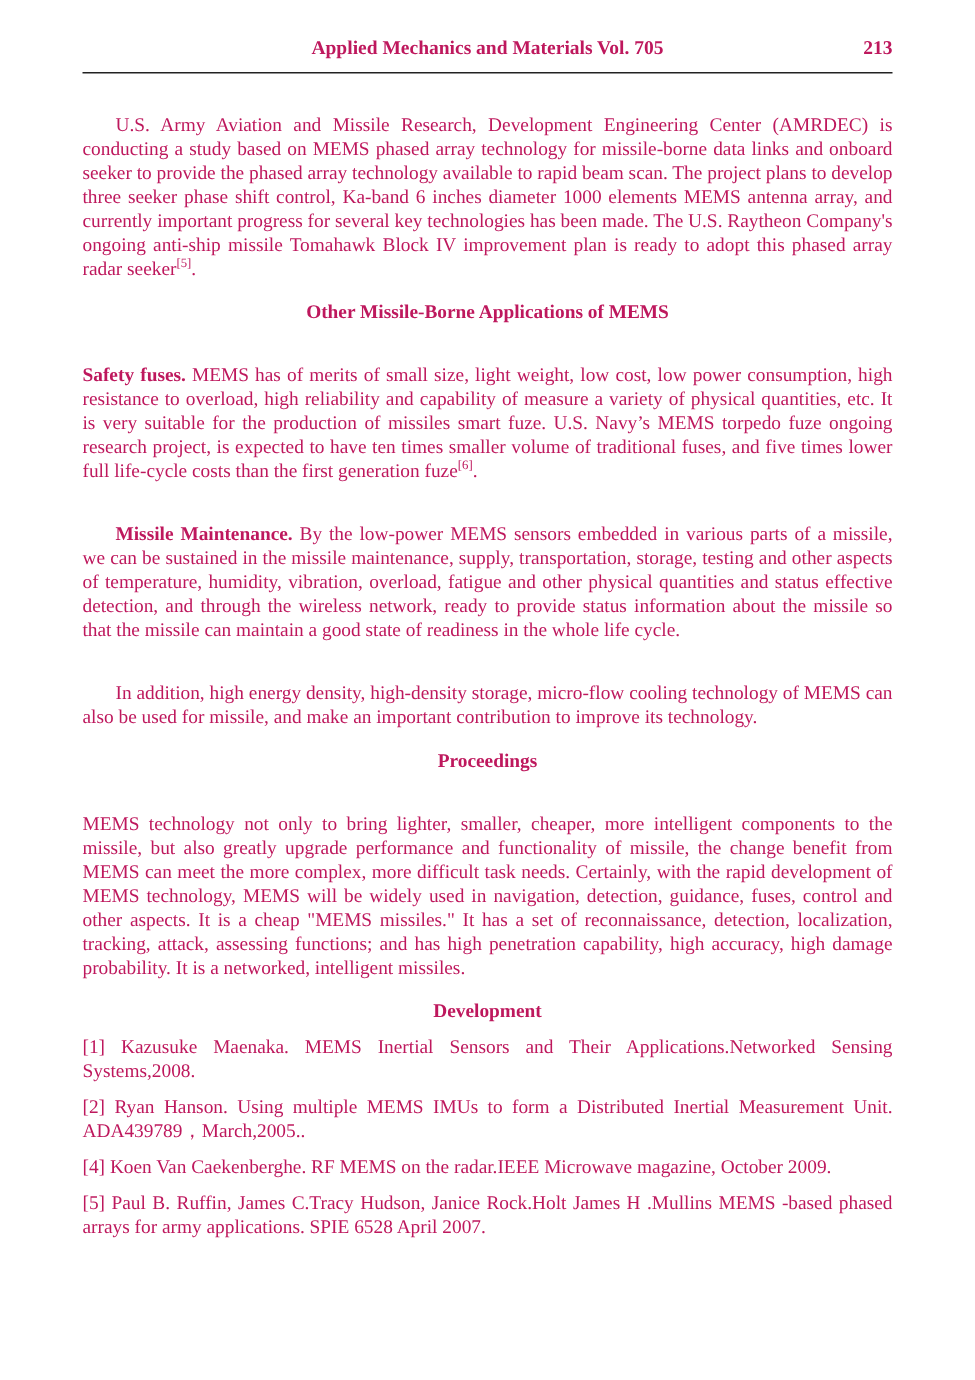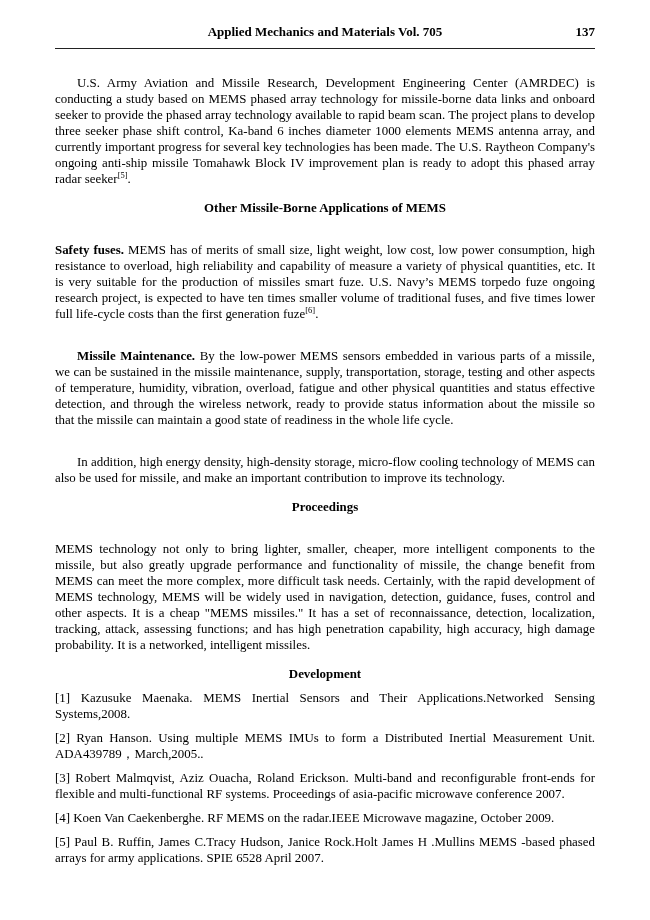--- a/index.html
+++ b/index.html
@@ -3,21 +3,21 @@
 <meta charset="utf-8">
 <style>
   * { margin: 0; padding: 0; box-sizing: border-box; }
   html, body { background: #ffffff; }
   .page {
     position: relative;
     width: 650px;
     height: 920px;
     margin: 0 auto;
     background: #ffffff;
-    color: #000000;
+    color: #be185d;
     font-family: "Liberation Serif", serif;
     font-size: 12.9px;
     line-height: 16px;
     padding: 18px 55px 0 55px;
     overflow: hidden;
   }
   .page-header {
     position: relative;
     text-align: center;
     font-weight: bold;
@@ -56,21 +56,21 @@
   b.lead { font-weight: bold; }
   .refs p { margin-top: 8px; }
 </style>
 </head>
 <body>
 
 <div class="page">
 
   <header class="page-header">
     <span class="journal-title">Applied Mechanics and Materials Vol. 705</span>
-    <span class="page-number">137</span>
+    <span class="page-number">213</span>
   </header>
   <hr class="header-rule">
 
   <main>
 
     <p class="indent"><span>U.S. Army Aviation and Missile Research, Development Engineering Center (AMRDEC) is conducting a study based on MEMS phased array technology for missile-borne data links and onboard seeker to provide the phased array technology available to rapid beam scan. The project plans to develop three seeker phase shift control, Ka-band 6 inches diameter 1000 elements MEMS antenna array, and currently important progress for several key technologies has been made. The U.S. Raytheon Company's ongoing anti-ship missile Tomahawk Block IV improvement plan is ready to adopt this phased array radar seeker</span><sup class="cite">[5]</sup><span>.</span></p>
 
     <h3>Other Missile-Borne Applications of MEMS</h3>
 
     <p><b class="lead">Safety fuses.</b><span> MEMS has of merits of small size, light weight, low cost, low power consumption, high resistance to overload, high reliability and capability of measure a variety of physical quantities, etc. It is very suitable for the production of missiles smart fuze. U.S. Navy’s MEMS torpedo fuze ongoing research project, is expected to have ten times smaller volume of traditional fuses, and five times lower full life-cycle costs than the first generation fuze</span><sup class="cite">[6]</sup><span>.</span></p>
@@ -81,19 +81,18 @@
 
     <h3>Proceedings</h3>
 
     <p>MEMS technology not only to bring lighter, smaller, cheaper, more intelligent components to the missile, but also greatly upgrade performance and functionality of missile, the change benefit from MEMS can meet the more complex, more difficult task needs. Certainly, with the rapid development of MEMS technology, MEMS will be widely used in navigation, detection, guidance, fuses, control and other aspects. It is a cheap "MEMS missiles." It has a set of reconnaissance, detection, localization, tracking, attack, assessing functions; and has high penetration capability, high accuracy, high damage probability. It is a networked, intelligent missiles.</p>
 
     <h3>Development</h3>
 
     <div class="refs">
       <p>[1] Kazusuke Maenaka. MEMS Inertial Sensors and Their Applications.Networked Sensing Systems,2008.</p>
       <p>[2] Ryan Hanson. Using multiple MEMS IMUs to form a Distributed Inertial Measurement Unit. ADA439789，March,2005..</p>
-      <p>[3] Robert Malmqvist, Aziz Ouacha, Roland Erickson. Multi-band and reconfigurable front-ends for flexible and multi-functional RF systems. Proceedings of asia-pacific microwave conference 2007.</p>
       <p>[4] Koen Van Caekenberghe. RF MEMS on the radar.IEEE Microwave magazine, October 2009.</p>
       <p>[5] Paul B. Ruffin, James C.Tracy Hudson, Janice Rock.Holt James H .Mullins MEMS -based phased arrays for army applications. SPIE 6528 April 2007.</p>
     </div>
 
   </main>
 </div>
 
 </body></html>

